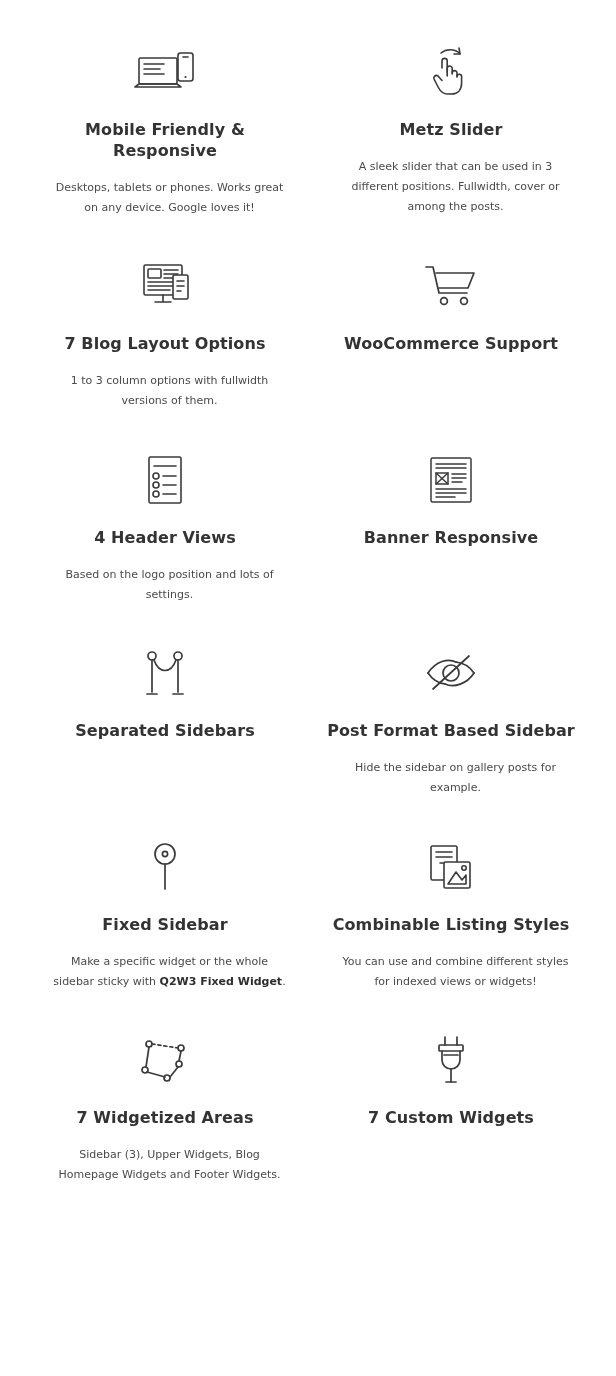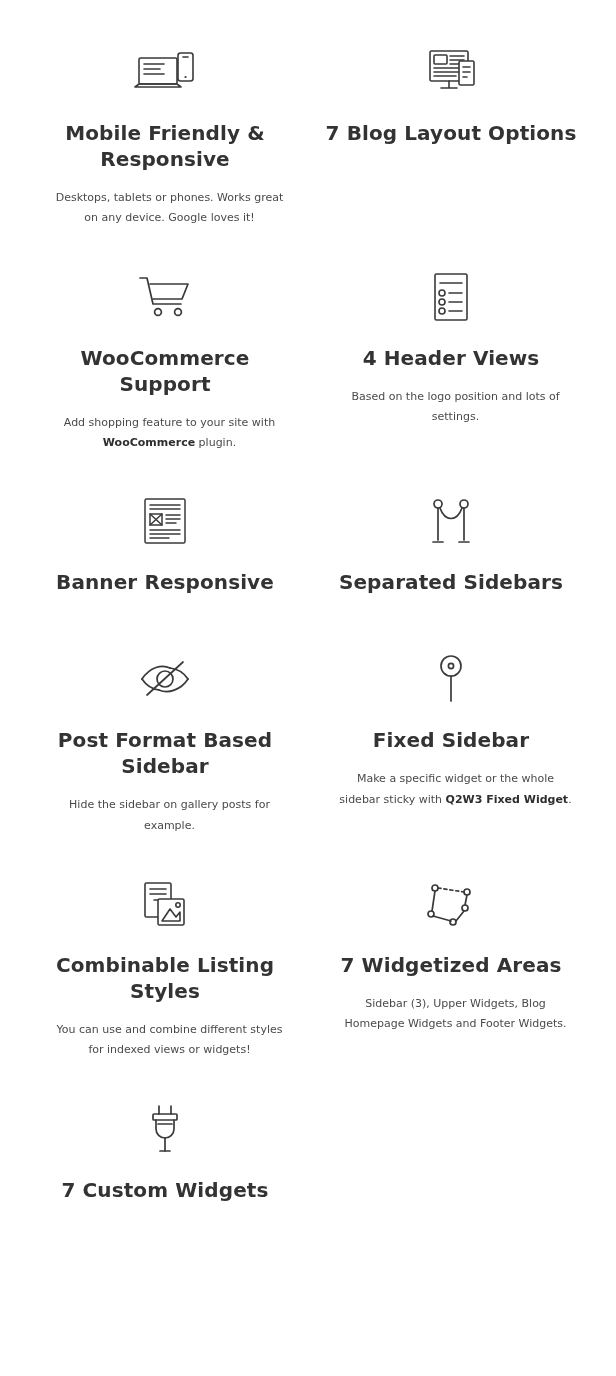--- a/index.html
+++ b/index.html
@@ -33,21 +33,21 @@
     height: 56px;
     display: flex;
     align-items: center;
     justify-content: center;
     margin-bottom: 20px;
   }
   .feature-icon svg {
     display: block;
   }
   .feature-title {
-    font-size: 20px;
+    font-size: 16px;
     font-weight: bold;
     color: #333333;
     letter-spacing: 0.1px;
     margin-bottom: 16px;
     line-height: 1.3;
   }
   .feature-desc {
     font-size: 11px;
     line-height: 1.85;
     color: #4a4a4a;
@@ -74,53 +74,67 @@
         <path d="M1 39 L47 39 L43 36 L5 36 Z"></path>
         <rect x="44" y="5" width="15" height="28" rx="2.5" fill="#ffffff"></rect>
         <line x1="49" y1="9" x2="54" y2="9"></line>
         <circle cx="51.5" cy="29" r="1.1" fill="#3a3a3a" stroke="none"></circle>
       </svg>
     </div>
     <div class="feature-title">Mobile Friendly &amp; Responsive</div>
     <div class="feature-desc">Desktops, tablets or phones. Works great on any device. Google loves it!</div>
   </div>
 
+  <div class="feature">
+    <div class="feature-icon">
+      <svg width="48" height="52" viewBox="0 0 48 52" fill="none" stroke="#3a3a3a" stroke-width="1.6" stroke-linecap="round" stroke-linejoin="round">
+        <path d="M14 7 C20 2, 29 3, 33 8"></path>
+        <path d="M33 8 L27 8 M33 8 L32 2"></path>
+        <path d="M15 22 L15 15 a2.6 2.6 0 0 1 5.2 0 L20.2 30"></path>
+        <path d="M20.2 26 L20.2 22.5 a2.5 2.5 0 0 1 5 0 L25.2 28"></path>
+        <path d="M25.2 27 a2.4 2.4 0 0 1 4.8 0 L30 31"></path>
+        <path d="M30 30.5 a2.3 2.3 0 0 1 4.6 0 L34.6 37 c0 7 -4 11 -10 11 l-4 0 c-5 0 -7.5 -3 -9.5 -7 L7 33 a2.6 2.6 0 0 1 4 -3 l4 4.5"></path>
+      </svg>
+    </div>
+    <div class="feature-title">Metz Slider</div>
+    <div class="feature-desc">A sleek slider that can be used in 3 different positions. Fullwidth, cover or among the posts.</div>
+  </div>
 
   <div class="feature">
     <div class="feature-icon">
       <svg width="54" height="50" viewBox="0 0 54 50" fill="none" stroke="#3a3a3a" stroke-width="1.6" stroke-linecap="round" stroke-linejoin="round">
         <rect x="6" y="4" width="38" height="30" rx="1.5"></rect>
         <rect x="10" y="8" width="13" height="9" rx="1"></rect>
         <line x1="26" y1="9" x2="40" y2="9"></line>
         <line x1="26" y1="13" x2="40" y2="13"></line>
         <line x1="26" y1="17" x2="36" y2="17"></line>
         <line x1="10" y1="21" x2="40" y2="21"></line>
         <line x1="10" y1="25" x2="40" y2="25"></line>
         <line x1="10" y1="29" x2="32" y2="29"></line>
         <path d="M25 34 L25 41 M17 41 L33 41"></path>
         <rect x="35" y="14" width="15" height="24" rx="1.5" fill="#ffffff"></rect>
         <line x1="39" y1="20" x2="46" y2="20"></line>
         <line x1="39" y1="25" x2="46" y2="25"></line>
         <line x1="39" y1="30" x2="43" y2="30"></line>
       </svg>
     </div>
     <div class="feature-title">7 Blog Layout Options</div>
+    <div class="feature-desc">1 to 3 column options with fullwidth versions of them.</div>
   </div>
 
   <div class="feature">
     <div class="feature-icon">
       <svg width="58" height="48" viewBox="0 0 58 48" fill="none" stroke="#3a3a3a" stroke-width="1.7" stroke-linecap="round" stroke-linejoin="round">
         <path d="M4 5 L11 5 L17 31 L45 31"></path>
         <path d="M14 11 L52 11 L46 26 L17 26"></path>
         <circle cx="22" cy="39" r="3.4"></circle>
         <circle cx="42" cy="39" r="3.4"></circle>
       </svg>
     </div>
     <div class="feature-title">WooCommerce Support</div>
-    <div class="feature-desc"><span>Add shopping feature to your site with </span><b>WooCommerce</b><span> plugin.</span></div>
   </div>
 
   <div class="feature">
     <div class="feature-icon">
       <svg width="50" height="52" viewBox="0 0 50 52" fill="none" stroke="#3a3a3a" stroke-width="1.6" stroke-linecap="round" stroke-linejoin="round">
         <rect x="9" y="3" width="32" height="46" rx="1.5"></rect>
         <line x1="14" y1="12" x2="36" y2="12"></line>
         <circle cx="16" cy="22" r="3"></circle>
         <line x1="23" y1="22" x2="36" y2="22"></line>
         <circle cx="16" cy="31" r="3"></circle>

